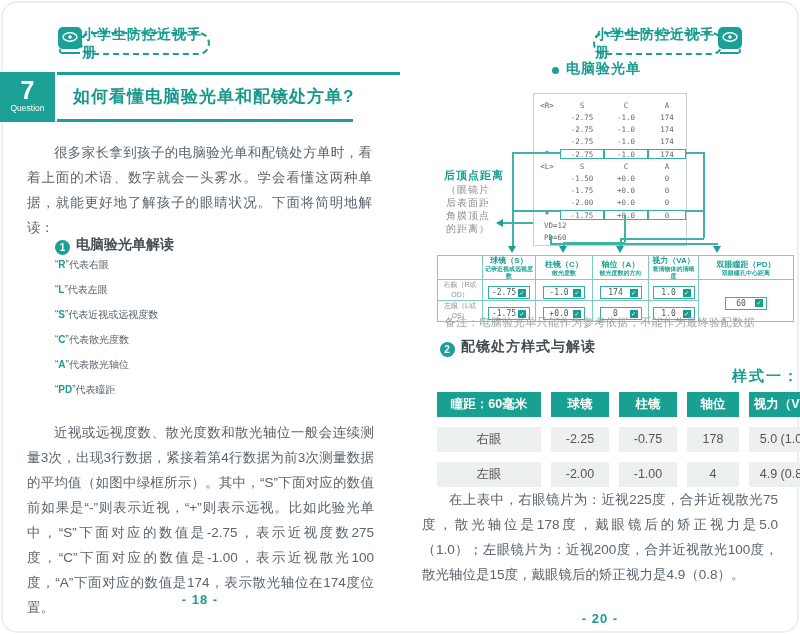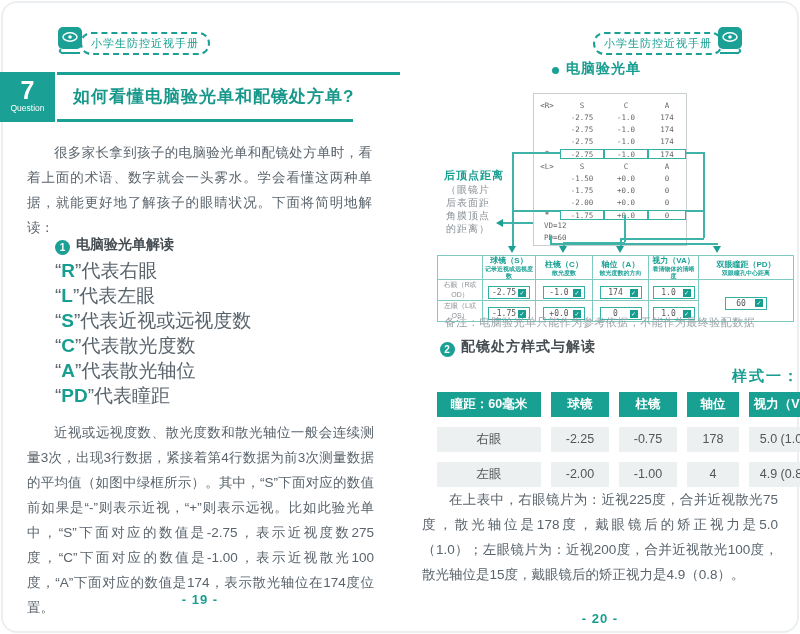--- a/index.html
+++ b/index.html
@@ -2,30 +2,30 @@
 <html><head>
 <meta charset="utf-8">
 <style>
   html,body{margin:0;padding:0;background:#fff;}
   body{width:800px;height:634px;position:relative;font-family:"Liberation Sans","DejaVu Sans",sans-serif;overflow:hidden;}
   .frame{position:absolute;inset:1px;border:2px solid #eceff1;border-radius:16px;pointer-events:none;}
   .page{position:absolute;top:0;width:400px;height:634px;}
   .lp{left:0;} .rp{left:400px;}
   
   .pill{position:absolute;height:19px;border:2px dashed #1aa094;border-radius:13px;display:flex;align-items:center;justify-content:center;}
-  .pill span{font-size:11px;font-weight:normal;color:#189e91;letter-spacing:1px;}
+  .pill span{font-size:14px;font-weight:bold;color:#189e91;letter-spacing:1px;}
   
   .qbox{position:absolute;left:0;top:72px;width:55px;height:50px;background:#1aa094;color:#fff;text-align:center;}
   .qbox .n{font-size:25px;font-weight:bold;line-height:28px;margin-top:4px;}
   .qbox .q{font-size:8.5px;line-height:9px;}
   .qline{position:absolute;height:3px;background:#1aa094;}
   .qtitle{position:absolute;left:73px;top:85px;font-size:17px;font-weight:bold;color:#17988b;letter-spacing:1px;}
   
   .para{position:absolute;font-size:13.5px;line-height:25px;color:#5a646c;text-align:justify;text-indent:2em;}
-  .term{position:absolute;left:55px;font-size:19px;color:#5a646c;}
+  .term{position:absolute;left:55px;font-size:10px;color:#5a646c;}
   .term .tk{color:#189e91;font-weight:bold;}
   .numcirc{display:inline-block;width:15px;height:15px;border-radius:50%;background:#1aa094;color:#fff;font-size:10px;line-height:15px;text-align:center;font-weight:bold;margin-right:6px;vertical-align:-2px;}
   .lhead{position:absolute;left:55px;font-size:14px;font-weight:bold;color:#454d52;}
   .pagenum{position:absolute;left:0;width:100%;text-align:center;font-size:13px;font-weight:bold;color:#189e91;letter-spacing:1px;}
   
   .dot{position:absolute;width:7px;height:7px;border-radius:50%;background:#1aa094;}
   .seclabel{position:absolute;font-size:14px;font-weight:bold;color:#189e91;letter-spacing:1px;}
   
   .sheet{position:absolute;left:133px;top:93px;width:154px;height:153px;border:1px solid #c9ced1;background:#fff;box-sizing:border-box;padding-top:5px;}
   .srow{display:flex;height:12.2px;align-items:center;}
@@ -92,21 +92,21 @@
 
   <div class="term" style="top:258px"><span>“</span><span class="tk">R</span><span>”</span><span>代表右眼</span></div>
   <div class="term" style="top:283px"><span>“</span><span class="tk">L</span><span>”</span><span>代表左眼</span></div>
   <div class="term" style="top:308px"><span>“</span><span class="tk">S</span><span>”</span><span>代表近视或远视度数</span></div>
   <div class="term" style="top:333px"><span>“</span><span class="tk">C</span><span>”</span><span>代表散光度数</span></div>
   <div class="term" style="top:358px"><span>“</span><span class="tk">A</span><span>”</span><span>代表散光轴位</span></div>
   <div class="term" style="top:383px"><span>“</span><span class="tk">PD</span><span>”</span><span>代表瞳距</span></div>
 
   <div class="para" style="left:27px;top:420px;width:347px">近视或远视度数、散光度数和散光轴位一般会连续测量3次，出现3行数据，紧接着第4行数据为前3次测量数据的平均值（如图中绿框所示）。其中，“S”下面对应的数值前如果是“-”则表示近视，“+”则表示远视。比如此验光单中，“S”下面对应的数值是-2.75，表示近视度数275度，“C”下面对应的数值是-1.00，表示近视散光100度，“A”下面对应的数值是174，表示散光轴位在174度位置。</div>
 
-  <div class="pagenum" style="top:592px">- 19 -</div>
+  <div class="pagenum" style="top:592px">- 18 -</div>
 </div>
 
 <div class="page rp">
 
   <div class="pill" style="left:193px;top:32px;width:126px">
     <span>小学生防控近视手册</span>
   </div>
   <svg class="bookicon" style="left:317px;top:26px" width="26" height="29" viewBox="0 0 26 29">
     <rect x="1" y="1" width="24" height="22" rx="5" fill="#1aa094"></rect>
     <ellipse cx="13" cy="11" rx="7" ry="4.2" fill="none" stroke="#fff" stroke-width="1.4"></ellipse>

